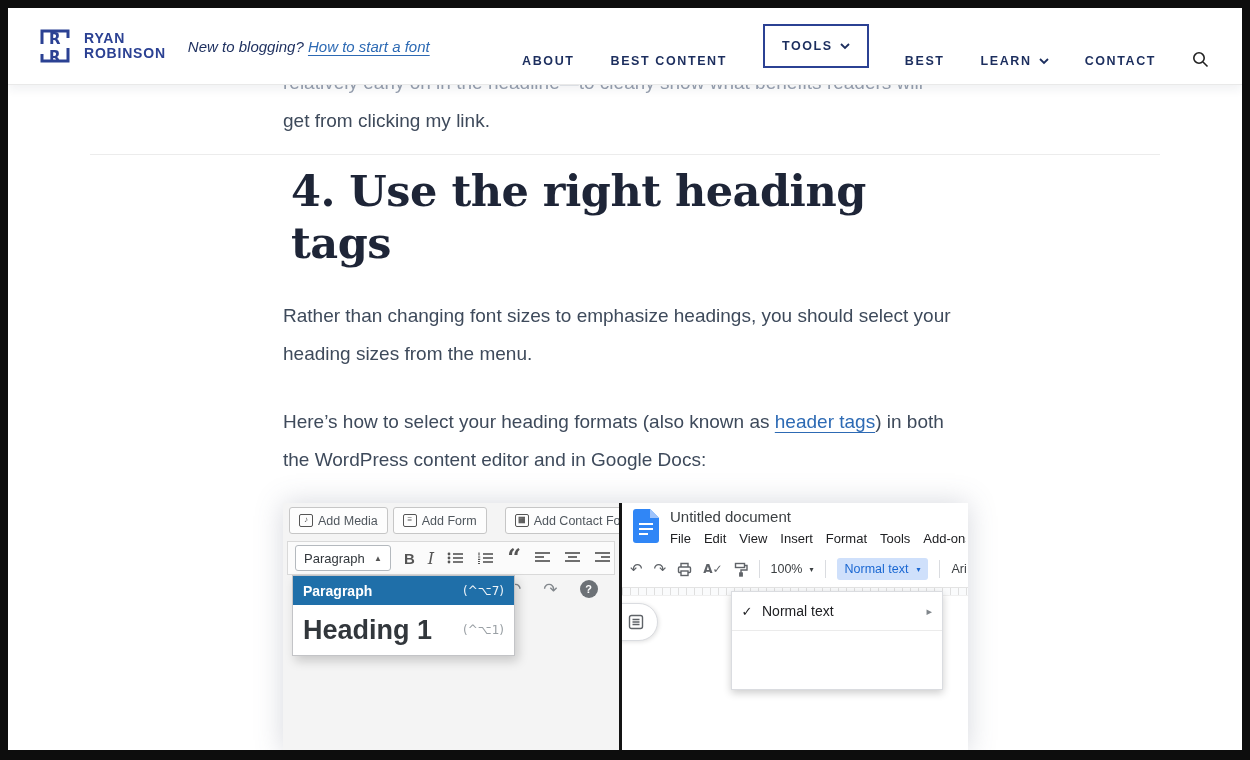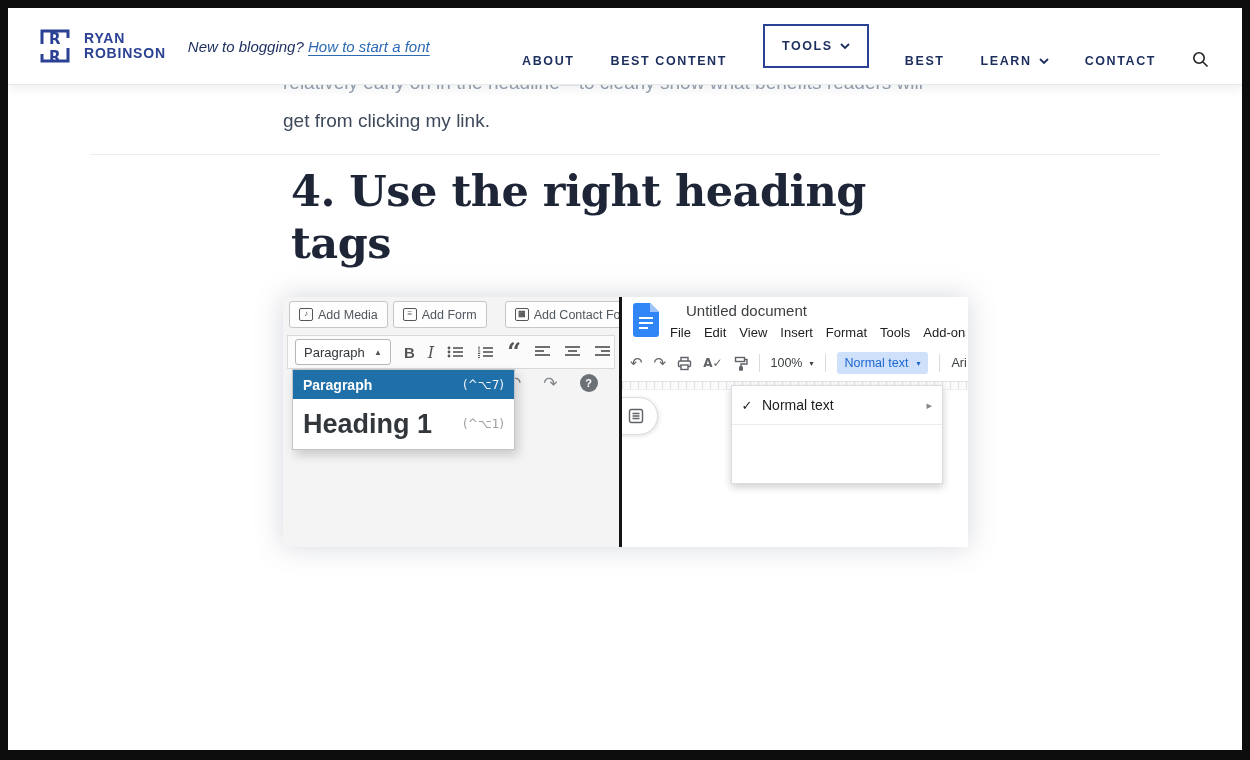--- a/index.html
+++ b/index.html
@@ -65,21 +65,21 @@
     border:1px solid #c3c4c7; box-shadow:3px 5px 10px rgba(0,0,0,.18); z-index:5; }
   .wp-item { display:flex; align-items:center; justify-content:space-between; padding:0 10px; cursor:pointer; }
   .wp-item .sc { font-size:12px; color:#9aa0a5; font-family:"DejaVu Sans", sans-serif; }
   .wp-item.sel { height:29px; background:#1f6fa9; }
   .wp-item.sel .lb { color:#fff; font-weight:700; font-size:14px; }
   .wp-item.sel .sc { color:rgba(255,255,255,.92); }
   .wp-item.h1 { height:50px; } .wp-item.h1 .lb { font-size:27px; font-weight:700; color:#32373c; }
 
   
   .gd-pane { position:absolute; left:339px; top:0; right:0; bottom:0; background:#fff; overflow:hidden; }
-  .gd-title { position:absolute; left:64px; top:5px; font-size:15px; color:#3c4043; }
+  .gd-title { position:absolute; left:48px; top:5px; font-size:15px; color:#3c4043; }
   .gd-docicon { position:absolute; left:11px; top:6px; }
   .gd-menus { position:absolute; left:48px; top:28px; display:flex; gap:13px; font-size:13px;
     color:#202124; white-space:nowrap; width:296px; overflow:hidden; }
   .gd-menus span { cursor:pointer;text-align:right; }
   .gd-toolbar { position:absolute; left:8px; top:52px; height:28px; width:336px; display:flex;
     align-items:center; gap:11px; white-space:nowrap; overflow:hidden; }
   .gd-ic { color:#5f6368; font-size:15px; font-family:"DejaVu Sans", sans-serif; cursor:pointer;
     display:flex; align-items:center; flex:none; }
   .gd-sep { width:1px; height:18px; background:#dadce0; flex:none; }
   .gd-zoom, .gd-font { font-size:12.5px; color:#3c4043; display:flex; align-items:center; gap:7px; cursor:pointer; }
@@ -171,21 +171,23 @@
 
   <div class="sec-divider"></div>
 
   <main class="article">
     <div class="clip-line clip-line1">relatively early on in the headline—to clearly show what benefits readers will</div>
     <div class="clip-line">get from clicking my link.</div>
 
     <h2 class="post-h2">4. Use the right heading tags</h2>
 
 
-
+    <p>Rather than changing font sizes to emphasize headings, you should select your heading sizes from the menu.</p>
+
+    <p class="last"><span>Here’s how to select your heading formats (also known as </span><a class="txt-link">header tags</a><span>) in both the WordPress content editor and in Google Docs:</span></p>
 
     <div class="figure">
 
       <div class="wp-pane">
         <div class="wp-buttons">
           <div class="wp-btn">
             <span class="wp-ico">♪</span>
             <span>Add Media</span>
           </div>
           <div class="wp-btn">

